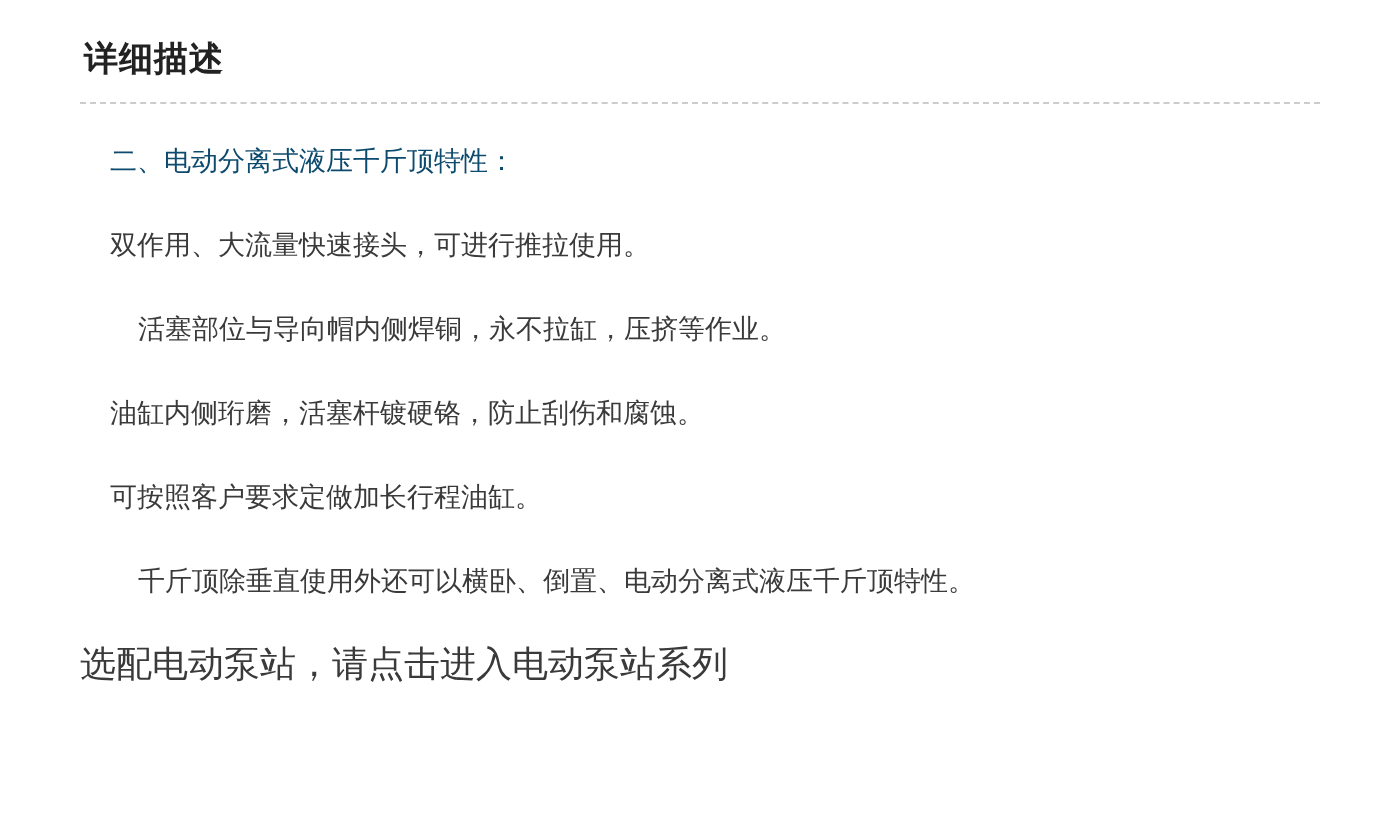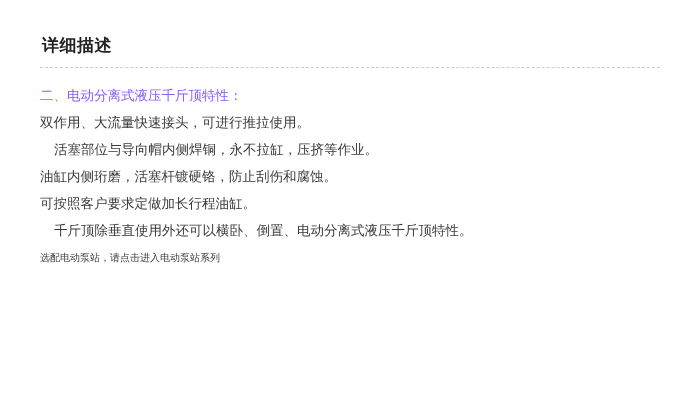--- a/index.html
+++ b/index.html
@@ -12,21 +12,21 @@
     background: #ffffff;
     font-family: "Liberation Sans", sans-serif;
     color: #333333;
     overflow: hidden;
   }
   .page {
     position: relative;
     width: 700px;
     height: 420px;
     box-sizing: border-box;
-    padding: 16px 40px;
+    padding: 0 40px;
   }
   .section-title {
     margin: 0;
     padding: 18px 0 10px 2px;
     font-size: 17px;
     font-weight: bold;
     color: #222222;
     letter-spacing: 0.5px;
   }
   .divider {
@@ -45,38 +45,38 @@
   }
   .para-indent {
     text-indent: 0;
   }
   .features-list {
     margin: 0;
     padding: 0;
     list-style: none;
   }
   .features-list li {
-    margin: 0;
+    margin: 15px;
     padding: 0;
     font-size: 13.5px;
     line-height: 27px;
     color: #3a3a3a;
     white-space: nowrap;
   }
   .features-list li.pad {
     padding-left: 14px;
   }
   .heading-line {
     font-size: 13.5px;
     line-height: 27px;
-    color: #8b5cf6;
-    margin: 0;
+    color: #0c4a6e;
+    margin: 15px;
   }
   .link-line {
-    font-size: 10px;
+    font-size: 18px;
     line-height: 27px;
     color: #3a3a3a;
     margin: 0;
   }
 </style>
 </head>
 <body>
 
 <div class="page">
 

